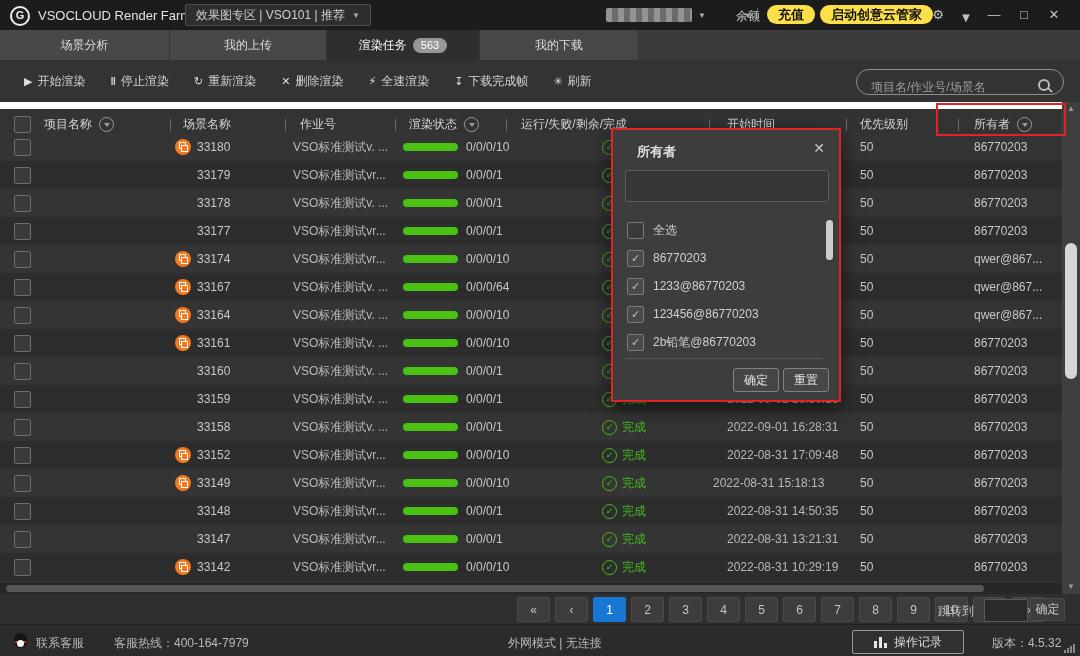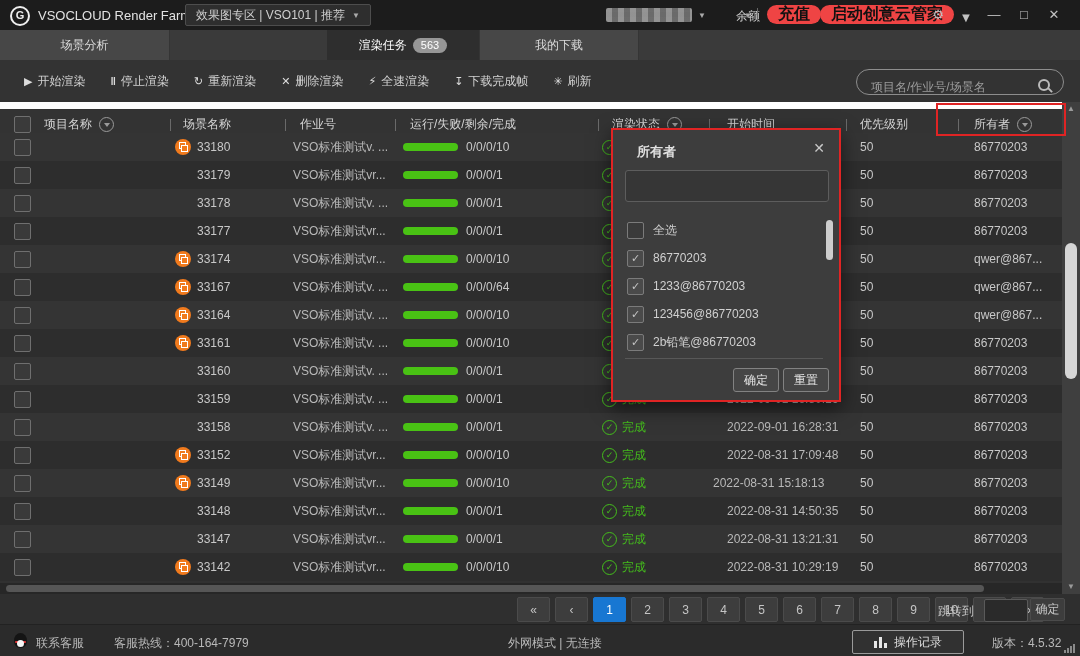--- a/index.html
+++ b/index.html
@@ -13,22 +13,22 @@
         color:#eee;font-weight:bold;font-size:11px;line-height:15px;text-align:center}
   .appname{left:38px;top:8px;color:#e2e2e2;font-size:13px}
   .zonebtn{left:185px;top:4px;height:20px;background:#2e2e2e;border:1px solid #4d4d4d;border-radius:2px;
            display:flex;align-items:center;padding:0 10px;color:#cfcfcf;gap:7px}
   .userblur{left:606px;top:8px;width:86px;height:14px;border-radius:2px;opacity:.85;
      background-image:repeating-linear-gradient(90deg,rgba(170,170,170,.95) 0 6px,rgba(120,120,120,.95) 6px 12px),
                       repeating-linear-gradient(0deg,#9a9a9a 0 5px,#777 5px 10px)}
   .tb-caret{top:11px;color:#aaa;font-size:8px}
   .tb-text{top:8px;color:#cfcfcf}
   .tb-divider{left:757px;top:8px;width:1px;height:14px;background:#666}
-  .pill{top:5px;height:19px;background:#ef4444;border-radius:10px;color:#111;font-weight:bold;
-        display:flex;align-items:center;justify-content:center;padding:0 11px;font-size:16px}
+  .pill{top:5px;height:19px;background:#fde047;border-radius:10px;color:#111;font-weight:bold;
+        display:flex;align-items:center;justify-content:center;padding:0 11px;font-size:13px}
   .winctl{top:7px;color:#c2c2c2;font-size:13px;width:20px;text-align:center}
   
   .tabbar{position:absolute;left:0;top:30px;width:1080px;height:30px;background:#3a3a3a}
   .tab{position:absolute;top:0;height:30px;background:#474747;color:#dcdcdc;display:flex;
        align-items:center;justify-content:center;border-right:1px solid #353535;gap:6px}
   .tab.active{background:#2e2e2e;color:#fff}
   .badge{background:#979797;color:#fff;border-radius:9px;padding:1px 8px;font-size:11px;line-height:13px}
   .curproj-label{left:766px;top:38px;color:#c8c8c8}
   .curproj-name{left:823px;top:38px;color:#2a9bf0}
   .circle-caret{width:13px;height:13px;border:1px solid #8fb6d4;border-radius:50%;
@@ -139,20 +139,23 @@
   <div class="abs winctl tb-caret" style="left:956px;top:10px">▼</div>
   <div class="abs winctl" style="left:984px">—</div>
   <div class="abs winctl" style="left:1014px">□</div>
   <div class="abs winctl" style="left:1044px">✕</div>
 </div>
 
 <div class="tabbar">
   <div class="tab" style="left:0;width:169px">
     <span>场景分析</span>
   </div>
+  <div class="tab" style="left:170px;width:156px">
+    <span>我的上传</span>
+  </div>
   <div class="tab active" style="left:327px;width:152px">
     <span>渲染任务</span>
     <span class="badge">563</span>
   </div>
   <div class="tab" style="left:480px;width:158px">
     <span>我的下载</span>
   </div>
   <div class="abs curproj-label">当前项目：</div>
   <div class="abs curproj-name">maya2018GPUtest</div>
   <div class="abs circle-caret" style="left:926px;top:39px">
@@ -210,30 +213,30 @@
       </span>
   </div>
   <div class="hc w3">
       <span class="hsep"></span>
       <span style="margin-left:13px">场景名称</span>
     </div>
   <div class="hc w2">
       <span class="hsep"></span>
       <span style="margin-left:15px">作业号</span>
     </div>
-  <div class="hc w4">
-      <span class="hsep"></span>
-      <span style="margin-left:15px">运行/失败/剩余/完成</span>
-    </div>
   <div class="hc w5">
       <span class="hsep"></span>
       <span style="margin-left:14px">渲染状态</span>
     <span class="circle-caret gray" style="margin-left:7px">
         <span class="tri"></span>
       </span>
+    </div>
+  <div class="hc w4">
+      <span class="hsep"></span>
+      <span style="margin-left:15px">运行/失败/剩余/完成</span>
     </div>
   <div class="hc w6">
       <span class="hsep"></span>
       <span style="margin-left:18px">开始时间</span>
     </div>
   <div class="hc w7">
       <span class="hsep"></span>
       <span style="margin-left:14px">优先级别</span>
     </div>
   <div class="hc w8">

